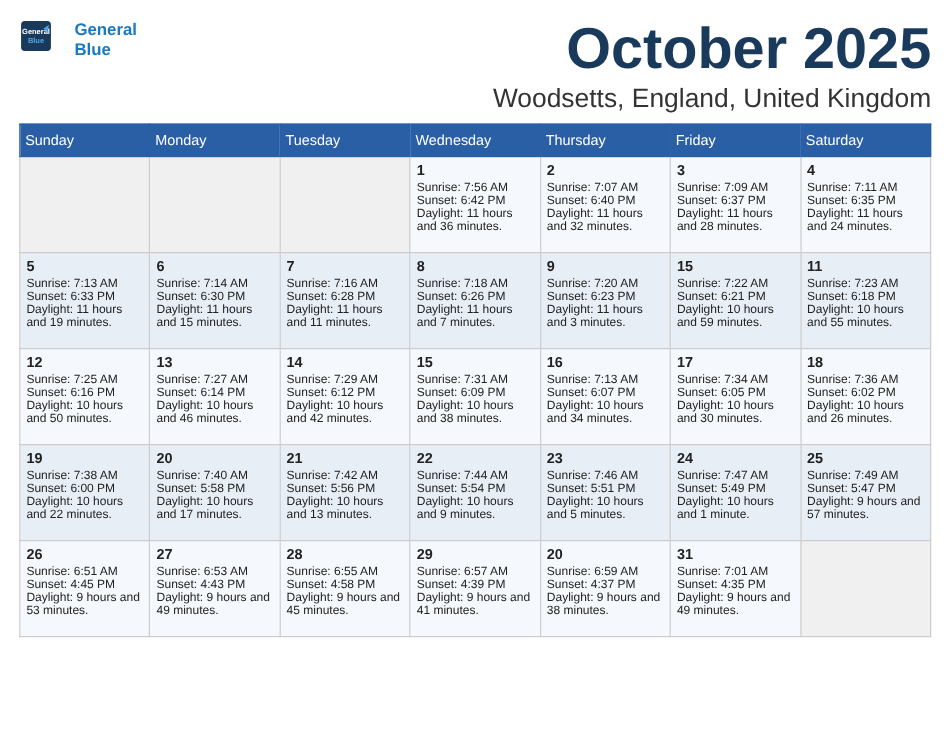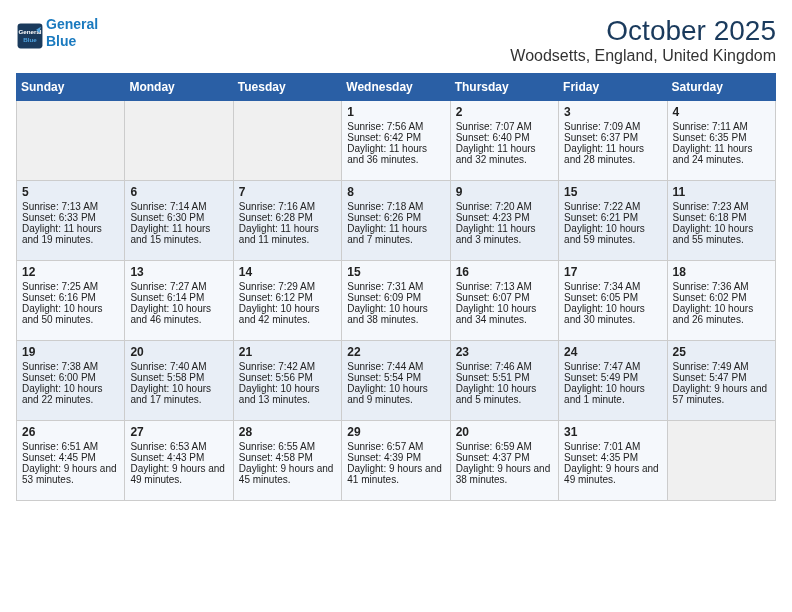--- a/index.html
+++ b/index.html
@@ -11,59 +11,59 @@
       padding: 16px;
     }
     .header-area {
       display: flex;
       align-items: flex-start;
       justify-content: space-between;
       margin-bottom: 8px;
     }
     .logo {
       display: flex;
-      align-items: flex-end;
-      gap: 2px;
+      align-items: flex-start;
+      gap: 18px;
     }
     .logo-text {
       font-size: 14px;
       font-weight: bold;
       color: #1a3a5c;
       line-height: 1.2;
     }
     .logo-text span {
       color: #1a7abf;
     }
     .logo-icon {
       width: 28px;
       height: 28px;
     }
     .title-area {
       text-align: right;
     }
     .month-title {
-      font-size: 28px;
-      font-weight: normal;
+      font-size: 48px;
+      font-weight: bold;
       color: #1a3a5c;
       line-height: 1.1;
     }
     .location-title {
-      font-size: 16px;
+      font-size: 22px;
       color: #333;
     }
     table {
       width: 100%;
       border-collapse: collapse;
       table-layout: fixed;
     }
     thead th {
       background: #2a5fa5;
       color: #fff;
       font-size: 12px;
-      font-weight: bold;
+      font-weight: normal;
       padding: 6px 4px;
       text-align: left;
       border: 1px solid #2a5fa5;
     }
     tbody td {
       border: 1px solid #ccc;
       vertical-align: top;
       padding: 4px 5px;
       font-size: 10px;
       color: #222;
@@ -172,21 +172,21 @@
         </td>
         <td>
           <span class="day-num">8</span>
           <div>Sunrise: 7:18 AM</div>
           <div>Sunset: 6:26 PM</div>
           <div>Daylight: 11 hours and 7 minutes.</div>
         </td>
         <td>
           <span class="day-num">9</span>
           <div>Sunrise: 7:20 AM</div>
-          <div>Sunset: 4:23 PM</div>
+          <div>Sunset: 6:23 PM</div>
           <div>Daylight: 11 hours and 3 minutes.</div>
         </td>
         <td>
           <span class="day-num">15</span>
           <div>Sunrise: 7:22 AM</div>
           <div>Sunset: 6:21 PM</div>
           <div>Daylight: 10 hours and 59 minutes.</div>
         </td>
         <td>
           <span class="day-num">11</span>

